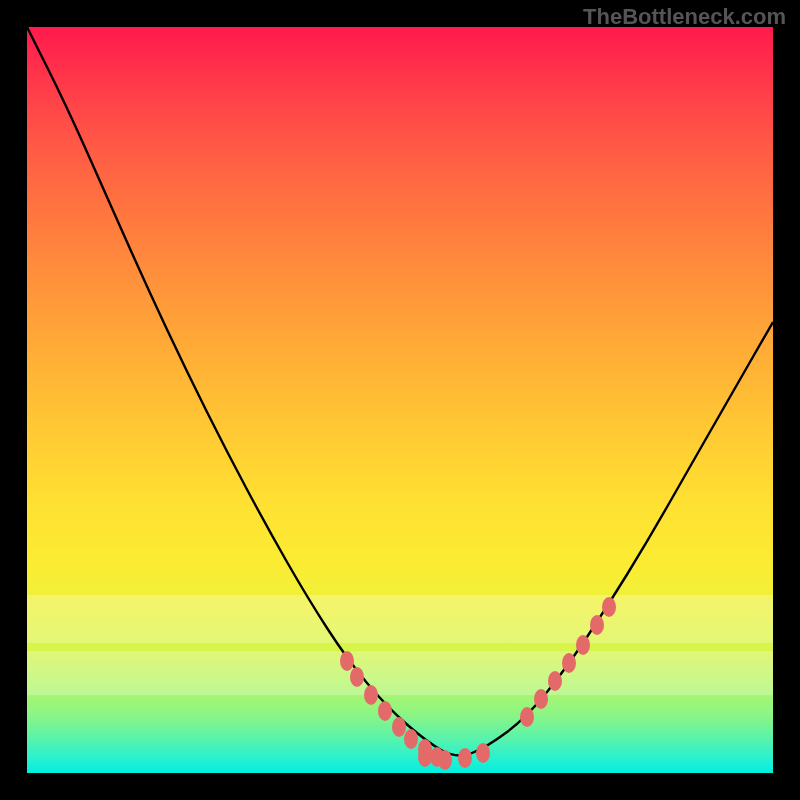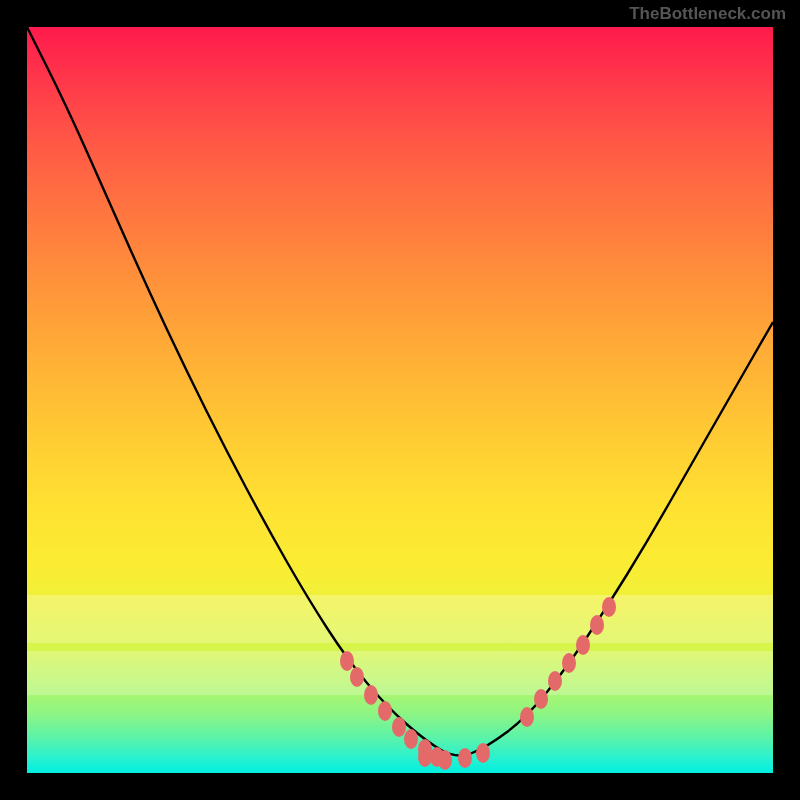--- a/index.html
+++ b/index.html
@@ -9,21 +9,21 @@
     background: #000;
     position: relative;
     overflow: hidden;
     font-family: Arial, sans-serif;
   }
   .watermark {
     position: absolute;
     top: 4px;
     right: 14px;
     color: #555;
-    font-size: 17px;
+    font-size: 22px;
     font-weight: bold;
     z-index: 10;
   }
   .plot {
     position: absolute;
     left: 27px;
     top: 27px;
     width: 746px;
     height: 746px;
     background: linear-gradient(to bottom,

